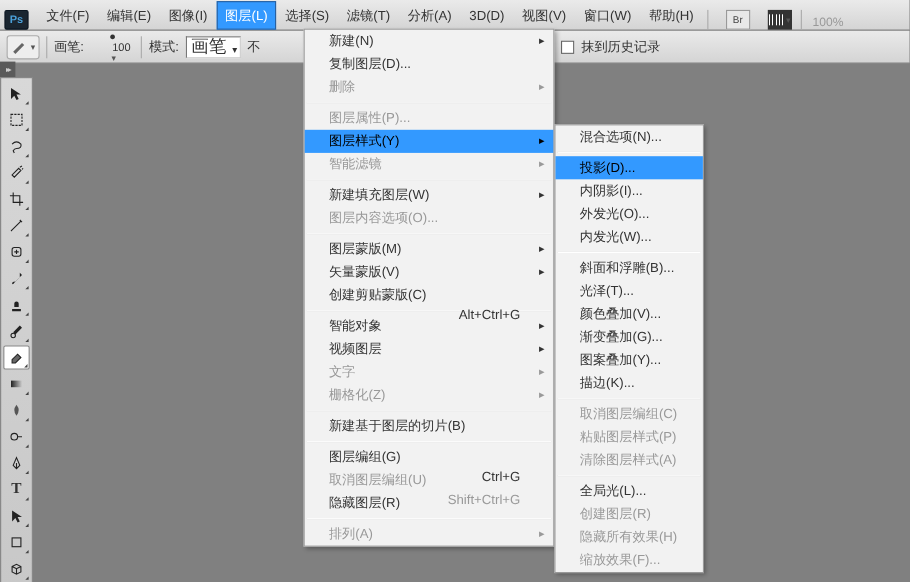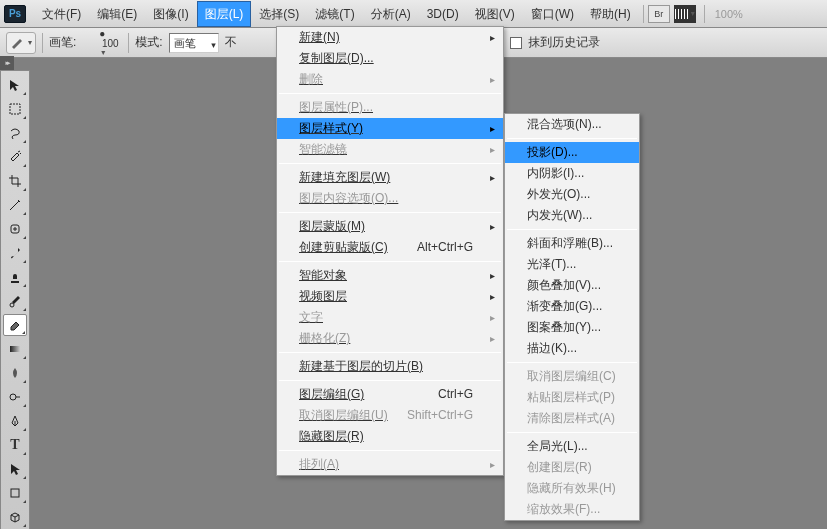--- a/index.html
+++ b/index.html
@@ -1,53 +1,53 @@
 <!DOCTYPE html>
 <html><head>
   <meta charset="utf-8">
   <style>
     * { margin: 0; padding: 0; box-sizing: border-box; font-family: "Microsoft YaHei", Arial, sans-serif; }
     body { width: 827px; height: 529px; background: #808080; overflow: hidden; font-size: 12px; }
     
-    .menubar { height: 28px; background: linear-gradient(#eaeaea, #d4d4d4); display: flex; align-items: center; border-bottom: 1px solid #888; }
+    .menubar { height: 28px; background: linear-gradient(#eaeaea, #d4d4d4); display: flex; align-items: flex-end; border-bottom: 1px solid #888; }
     .ps-icon { width: 22px; height: 18px; margin: 0 8px 0 4px; background: #1a2530; border: 1px solid #0a1520; color: #4a9fd8; font-size: 10px; font-weight: bold; display: inline-flex; align-items: center; justify-content: center; border-radius: 2px; }
     .menu-item { padding: 0 8px; height: 26px; line-height: 26px; color: #333; cursor: default; }
     .menu-item.active { background: #3399ff; color: #fff; border: 1px solid #2860a0; line-height: 24px; padding: 0 7px; }
     .menu-sep { width: 1px; height: 18px; background: #aaa; margin: 0 4px; }
-    .br-icon { width: 22px; height: 18px; border: 1px solid #999; background: #e8e8e8; font-size: 9px; display:flex; align-items:center; justify-content:center; margin: 0 0; color:#444;}
+    .br-icon { width: 22px; height: 18px; border: 1px solid #999; background: #e8e8e8; font-size: 9px; display:flex; align-items:center; justify-content:center; margin: 0 12px; color:#444;}
     .film-icon { width: 22px; height: 18px; background:#333; margin:0 4px; display:flex; align-items:center; justify-content:center;}
     .film-icon::before{content:"";width:14px;height:10px;background:repeating-linear-gradient(90deg,#fff,#fff 1px,#333 1px,#333 3px);}
     .zoom { color: #999; margin-left: 6px; font-size: 11px; }
     
     .toolbar { height: 30px; background: linear-gradient(#eaeaea, #d4d4d4); border-bottom: 1px solid #888; display: flex; align-items: center; padding: 4px 6px; gap: 6px; color: #333; }
     .tb-icon { width: 30px; height: 22px; border: 1px solid #aaa; background: #eee; border-radius: 3px; display:flex; align-items:center; justify-content:center;}
     .tb-drop::after{content:"▾"; font-size:8px; margin-left:2px; color:#555;}
     .tb-sep { width: 1px; height: 20px; background: #aaa; }
     .tb-label { color: #333; }
     .brush-sel { width: 40px; display:flex; flex-direction:column; align-items:center; line-height:1;}
     .brush-sel .dot{font-size:10px;}
     .brush-sel .num{font-size:10px;margin-left:16px;}
-    .mode-sel { height: 20px; border: 1px inset #ccc; background: #fff; padding: 0 12px 0 4px; font-size: 11px; min-width: 50px; position: relative; line-height:18px;}
+    .mode-sel { height: 20px; border: 1px inset #ccc; background: #fff; padding: 0 12px 0 4px; font-size: 16px; min-width: 50px; position: relative; line-height:18px;}
     .mode-sel::after{content:"▾"; position:absolute; right:2px; top:2px; font-size:9px; color:#333;}
     .checkbox { width: 12px; height: 12px; border: 1px solid #666; background: #fff; display: inline-block; margin-right: 3px; vertical-align: middle;}
     .tool-handle { position: absolute; left: 0; top: 56px; width: 14px; height: 14px; background: #5a5a5a; display:flex; align-items:center; justify-content:center;}
     .tool-handle::before{content:"▸▸"; font-size:7px; color:#ccc; letter-spacing:-2px;}
     
     .toolpanel { position: absolute; left: 0; top: 70px; width: 30px; background: linear-gradient(#d8d8d8,#c8c8c8); border: 1px solid #888; display: flex; flex-direction: column; align-items: center; padding: 2px 0;}
     .tool { width: 24px; height: 22px; margin: 1px 0; display:flex; align-items:center; justify-content:center; color:#333; position:relative;}
     .tool.active { background: #fff; border: 1px solid #888; border-radius:2px;}
     .tool .tri{position:absolute; right:1px; bottom:1px; width:0;height:0;border-left:3px solid transparent;border-bottom:3px solid #444;}
     
     .dropdown { position: absolute; background: #f2f2f2; border: 1px solid #999; box-shadow: 2px 2px 4px rgba(0,0,0,0.3); font-size: 12px; color: #333; }
-    .dd-main { left: 276px; top: 26px; width: 228px; text-decoration: underline; }
+    .dd-main { left: 276px; top: 26px; width: 228px; }
     .dd-sub { left: 504px; top: 113px; width: 136px; }
     .dd-item { height: 21px; line-height: 21px; padding: 0 22px; position: relative; cursor: default; white-space: nowrap;}
     .dd-item.disabled { color: #999; }
     .dd-item.highlight { background: #3399ff; color: #000000; }
-    .dd-item .shortcut { position: absolute; right: 30px; }
+    .dd-item .shortcut { position: absolute; right: 30px; margin-top: 18px; }
     .dd-item.has-sub::after { content: "▸"; position: absolute; right: 8px; font-size: 10px; }
     .dd-sep { height: 1px; background: #ccc; margin: 3px 2px; border-bottom: 1px solid #fff; }
     
     svg{display:block;}
   </style>
 </head>
 <body>
 
 <div class="menubar">
   <span class="ps-icon">Ps</span>
@@ -225,20 +225,21 @@
     <div class="dd-item disabled has-sub">删除</div>
     <div class="dd-sep"></div>
     <div class="dd-item disabled">图层属性(P)...</div>
     <div class="dd-item highlight has-sub">图层样式(Y)</div>
     <div class="dd-item disabled has-sub">智能滤镜</div>
     <div class="dd-sep"></div>
     <div class="dd-item has-sub">新建填充图层(W)</div>
     <div class="dd-item disabled">图层内容选项(O)...</div>
     <div class="dd-sep"></div>
     <div class="dd-item has-sub">图层蒙版(M)</div>
+    <div class="dd-item has-sub">矢量蒙版(V)</div>
     <div class="dd-item">创建剪贴蒙版(C)<span class="shortcut">Alt+Ctrl+G</span></div>
     <div class="dd-sep"></div>
     <div class="dd-item has-sub">智能对象</div>
     <div class="dd-item has-sub">视频图层</div>
     <div class="dd-item disabled has-sub">文字</div>
     <div class="dd-item disabled has-sub">栅格化(Z)</div>
     <div class="dd-sep"></div>
     <div class="dd-item">新建基于图层的切片(B)</div>
     <div class="dd-sep"></div>
     <div class="dd-item">图层编组(G)<span class="shortcut">Ctrl+G</span></div>

